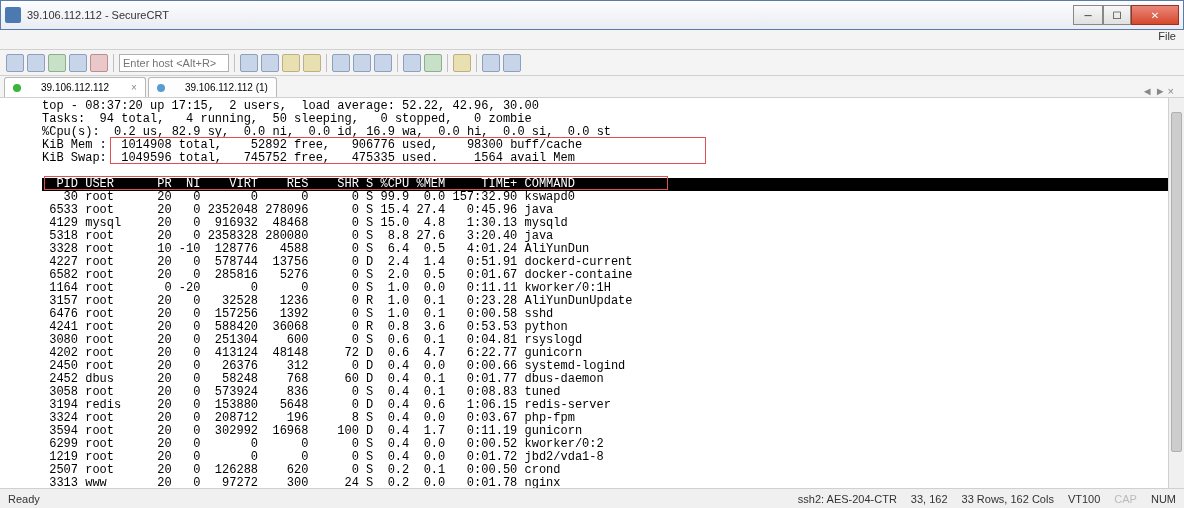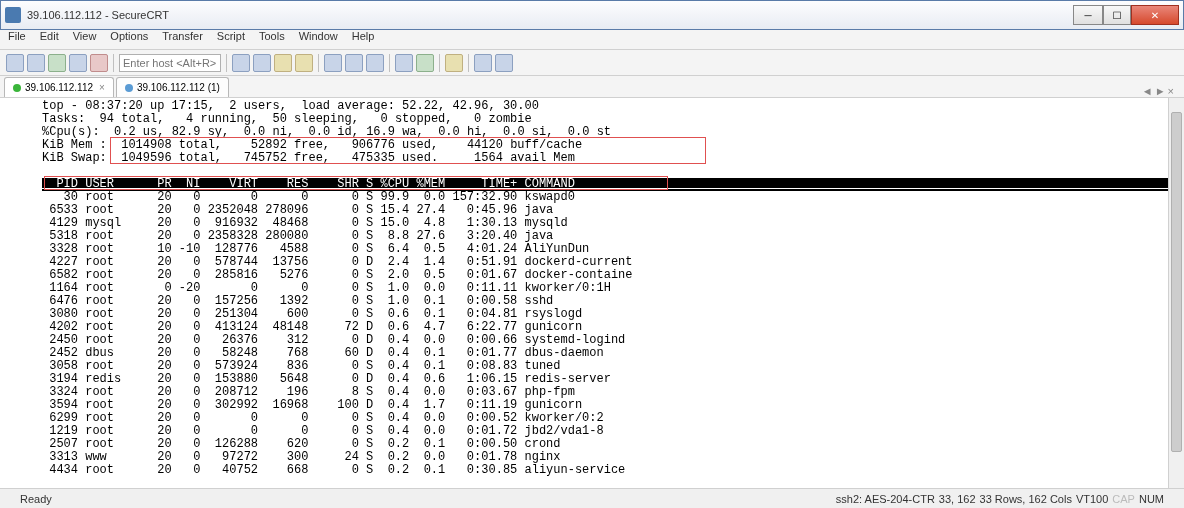--- a/index.html
+++ b/index.html
@@ -4,43 +4,43 @@
 <style>
 * { margin: 0; padding: 0; box-sizing: border-box; }
 body { font-family: Tahoma, Arial, sans-serif; font-size: 11px; background: #fff; width: 1184px; height: 508px; overflow: hidden; display: flex; flex-direction: column; }
 .titlebar { height: 30px; background: linear-gradient(#fdfdfe, #e8ecf3); border: 1px solid #5a7ba8; display: flex; align-items: center; padding: 4px 4px; }
 .titlebar-icon { width: 16px; height: 16px; background: #4a7ab0; border-radius: 2px; margin-right: 6px; }
 .titlebar-text { flex: 1; color: #333; }
 .winbtns { display: flex; gap: 0; }
 .winbtn { width: 30px; height: 20px; border: 1px solid #888; background: linear-gradient(#f8f8f8,#e0e0e0); display: flex; align-items: center; justify-content: center; font-size: 10px; }
 .winbtn.max { width: 28px; }
 .winbtn.close { width: 48px; background: linear-gradient(#e9877a,#d6492d); color: #fff; border-color: #a03020; }
-.menubar { height: 20px; background: #f4f4f4; border-bottom: 1px solid #d0d0d0; display: flex; align-items: flex-start; padding: 0 8px; gap: 14px; }
+.menubar { height: 20px; background: #f4f4f4; border-bottom: 1px solid #d0d0d0; display: flex; align-items: flex-end; padding: 0 8px; gap: 14px; flex-direction: column; }
 .menubar span { color: #333; cursor: default; }
 .toolbar { height: 26px; background: #f4f4f4; border-bottom: 1px solid #d0d0d0; display: flex; align-items: center; padding: 0 6px; gap: 3px; }
 .tbicon { width: 18px; height: 18px; background: #c8d4e8; border: 1px solid #8ca0c0; border-radius: 2px; }
 .tbicon.g { background: #c8e0c8; border-color: #8cb08c; }
 .tbicon.r { background: #e8c8c8; border-color: #c08c8c; }
 .tbicon.y { background: #e8e0b0; border-color: #c0b080; }
 .tbsep { width: 1px; height: 18px; background: #c0c0c0; margin: 0 2px; }
-.hostinput { width: 102px; height: 18px; border: 1px solid #b0b0b0; background: #fff; color: #888; padding: 0 3px; font-size: 11px; }
+.hostinput { width: 110px; height: 18px; border: 1px solid #b0b0b0; background: #fff; color: #888; padding: 0 3px; font-size: 11px; }
 .tabstrip { height: 22px; background: #f4f4f4; border-bottom: 1px solid #d0d0d0; display: flex; align-items: flex-end; padding: 0 4px; gap: 2px; }
-.tab { height: 20px; padding: 2px 8px; background: #fdfdfd; border: 1px solid #b8b8b8; border-bottom: none; border-radius: 3px 3px 0 0; display: flex; align-items: center; gap: 4px; font-size: 10px; }
+.tab { height: 20px; padding: 2px 8px; background: #fdfdfd; border: 1px solid #b8b8b8; border-bottom: none; border-radius: 3px 3px 0 0; display: flex; align-items: center; gap: 20px; font-size: 10px; }
 .tab.active { background: #fff; }
 .tab .dot { width: 8px; height: 8px; border-radius: 50%; }
 .tab .dot.on { background: #3ab53a; }
 .tab .dot.off { background: #5a9bd4; }
 .tab .x { color: #888; margin-left: 2px; }
 .tabstrip .nav { margin-left: auto; display: flex; gap: 2px; color: #888; padding-right: 6px; }
 .terminal { flex: 1; background: #fff; color: #000; font-family: "Courier New", monospace; font-size: 12px; line-height: 13px; padding: 2px 6px; white-space: pre; overflow: hidden; position: relative; margin-left: 36px; }
 .hl-box1 { position: absolute; border: 1px solid #e05050; left: 74px; top: 39px; width: 596px; height: 27px; pointer-events: none; }
 .hl-box2 { position: absolute; border: 1px solid #e05050; left: 8px; top: 78px; width: 624px; height: 14px; pointer-events: none; }
-.hdr { background: #000; color: #fff; display: inline-block; width: 100%; text-decoration: underline; }
+.hdr { background: #000; color: #fff; display: inline-block; width: 100%; }
 .bold { font-weight: normal; }
-.statusbar { height: 20px; background: #f0f0f0; border-top: 1px solid #d0d0d0; display: flex; align-items: center; padding: 0 20px; font-size: 11px; color: #333; gap: 4px; }
+.statusbar { height: 20px; background: #f0f0f0; border-top: 1px solid #d0d0d0; display: flex; align-items: center; padding: 0 8px; font-size: 11px; color: #333; gap: 14px; }
 .statusbar .sp { flex: 1; }
 .scrollbar { position: absolute; right: 0; top: 0; bottom: 0; width: 16px; background: #f0f0f0; border-left: 1px solid #d0d0d0; }
 .scrollthumb { position: absolute; left: 2px; right: 2px; top: 14px; height: 340px; background: #cdcdcd; border: 1px solid #b0b0b0; border-radius: 2px; }
 </style>
 </head>
 <body>
 
 <div class="titlebar">
   <div class="titlebar-icon"></div>
   <div class="titlebar-text">39.106.112.112 - SecureCRT</div>
@@ -103,33 +103,35 @@
   <div class="nav">
     <span>◄</span>
     <span>►</span>
     <span>×</span>
   </div>
 </div>
 
 <div class="terminal" id="term">top - 08:37:20 up 17:15,  2 users,  load average: 52.22, 42.96, 30.00
 Tasks:  <span class="bold">94 </span>total,   <span class="bold">4 </span>running,  <span class="bold">50 </span>sleeping,   <span class="bold">0 </span>stopped,   <span class="bold">0 </span>zombie
 %Cpu(s):  <span class="bold">0.2 </span>us, <span class="bold">82.9 </span>sy,  <span class="bold">0.0 </span>ni,  <span class="bold">0.0 </span>id, <span class="bold">16.9 </span>wa,  <span class="bold">0.0 </span>hi,  <span class="bold">0.0 </span>si,  <span class="bold">0.0 </span>st
-KiB Mem :  <span class="bold">1014908 </span>total,    <span class="bold">52892 </span>free,   <span class="bold">906776 </span>used,    <span class="bold">44120 </span>buff/cache
+KiB Mem :  <span class="bold">1014908 </span>total,    <span class="bold">52892 </span>free,   <span class="bold">906776 </span>used,    <span class="bold">98300 </span>buff/cache
 KiB Swap:  <span class="bold">1049596 </span>total,   <span class="bold">745752 </span>free,   <span class="bold">475335 </span>used.     <span class="bold">1564 </span>avail Mem
 
 <span class="hdr">  PID USER      PR  NI    VIRT    RES    SHR S %CPU %MEM     TIME+ COMMAND                                                                                     </span>
    30 root      20   0       0      0      0 S 99.9  0.0 157:32.90 kswapd0
  6533 root      20   0 2352048 278096      0 S 15.4 27.4   0:45.96 java
  4129 mysql     20   0  916932  48468      0 S 15.0  4.8   1:30.13 mysqld
  5318 root      20   0 2358328 280080      0 S  8.8 27.6   3:20.40 java
  3328 root      10 -10  128776   4588      0 S  6.4  0.5   4:01.24 AliYunDun
  4227 root      20   0  578744  13756      0 D  2.4  1.4   0:51.91 dockerd-current
  6582 root      20   0  285816   5276      0 S  2.0  0.5   0:01.67 docker-containe
  1164 root       0 -20       0      0      0 S  1.0  0.0   0:11.11 kworker/0:1H
+<span class="bold"> 3157 root      20   0   32528   1236      0 R  1.0  0.1   0:23.28 AliYunDunUpdate</span>
  6476 root      20   0  157256   1392      0 S  1.0  0.1   0:00.58 sshd
+<span class="bold"> 4241 root      20   0  588420  36068      0 R  0.8  3.6   0:53.53 python</span>
  3080 root      20   0  251304    600      0 S  0.6  0.1   0:04.81 rsyslogd
  4202 root      20   0  413124  48148     72 D  0.6  4.7   6:22.77 gunicorn
  2450 root      20   0   26376    312      0 D  0.4  0.0   0:00.66 systemd-logind
  2452 dbus      20   0   58248    768     60 D  0.4  0.1   0:01.77 dbus-daemon
  3058 root      20   0  573924    836      0 S  0.4  0.1   0:08.83 tuned
  3194 redis     20   0  153880   5648      0 D  0.4  0.6   1:06.15 redis-server
  3324 root      20   0  208712    196      8 S  0.4  0.0   0:03.67 php-fpm
  3594 root      20   0  302992  16968    100 D  0.4  1.7   0:11.19 gunicorn
  6299 root      20   0       0      0      0 S  0.4  0.0   0:00.52 kworker/0:2
  1219 root      20   0       0      0      0 S  0.4  0.0   0:01.72 jbd2/vda1-8

